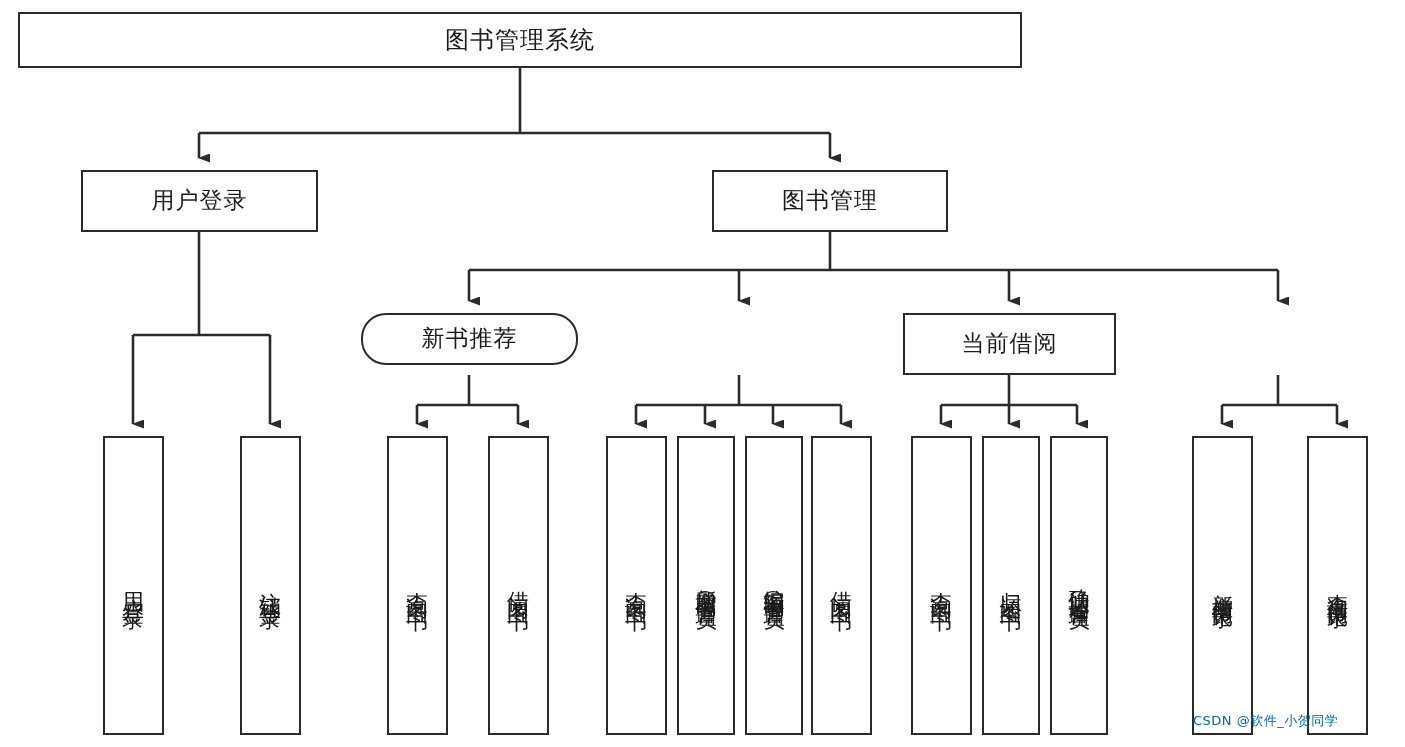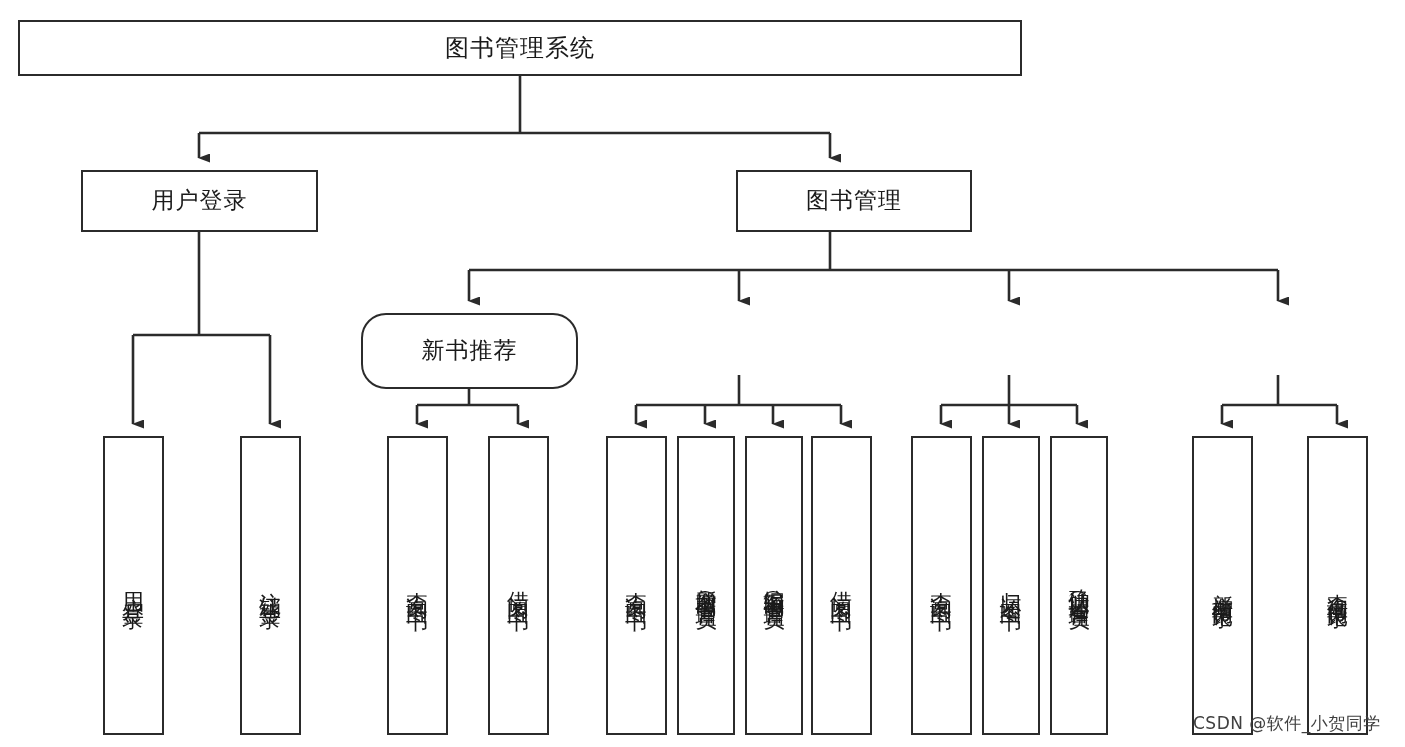--- a/index.html
+++ b/index.html
@@ -57,22 +57,22 @@
     white-space: nowrap;
   }
   .node.vert.tight {
     letter-spacing: 3px;
     font-size: 21px;
   }
   #watermark {
     position: absolute;
     left: 1193px;
     top: 712px;
-    font-size: 17px;
-    color: #404040;
+    font-size: 13px;
+    color: #0369a1;
     white-space: nowrap;
     font-family: "DejaVu Sans", "Liberation Sans", sans-serif;
     letter-spacing: 0.5px;
   }
 </style>
 </head>
 <body>
 
 <div id="stage">
 
@@ -119,33 +119,36 @@
       <line x1="1009" y1="405" x2="1009" y2="424" marker-end="url(#arrowhead)"></line>
       <line x1="1077" y1="405" x2="1077" y2="424" marker-end="url(#arrowhead)"></line>
 
       <line x1="1278" y1="375" x2="1278" y2="405"></line>
       <line x1="1222" y1="405" x2="1337" y2="405"></line>
       <line x1="1222" y1="405" x2="1222" y2="424" marker-end="url(#arrowhead)"></line>
       <line x1="1337" y1="405" x2="1337" y2="424" marker-end="url(#arrowhead)"></line>
     </g>
   </svg>
 
-  <div class="node horiz root" style="left:18px; top:20px; width:1004px; height:56px;">
+  <div class="node horiz root" style="left:18px; top:12px; width:1004px; height:56px;">
     <span>图书管理系统</span>
   </div>
 
   <div class="node horiz" style="left:81px; top:170px; width:237px; height:62px;">
     <span>用户登录</span>
   </div>
-  <div class="node horiz" style="left:712px; top:170px; width:236px; height:62px;margin-left:24px;">
+  <div class="node horiz" style="left:712px; top:170px; width:236px; height:62px;">
     <span>图书管理</span>
   </div>
 
-  <div class="node horiz" style="left:361px; top:313px; width:217px; height:76px;border-radius:25px;">
+  <div class="node horiz" style="left:361px; top:313px; width:217px; height:52px;border-radius:25px;">
     <span>新书推荐</span>
+  </div>
+  <div class="node horiz" style="left:903px; top:313px; width:213px; height:62px;">
+    <span>当前借阅</span>
   </div>
 
   <div class="node vert" style="left:103px; top:436px; width:61px; height:299px;">
     <span>用户登录</span>
   </div>
   <div class="node vert" style="left:240px; top:436px; width:61px; height:299px;">
     <span>注销登录</span>
   </div>
 
   <div class="node vert" style="left:387px; top:436px; width:61px; height:299px;">

